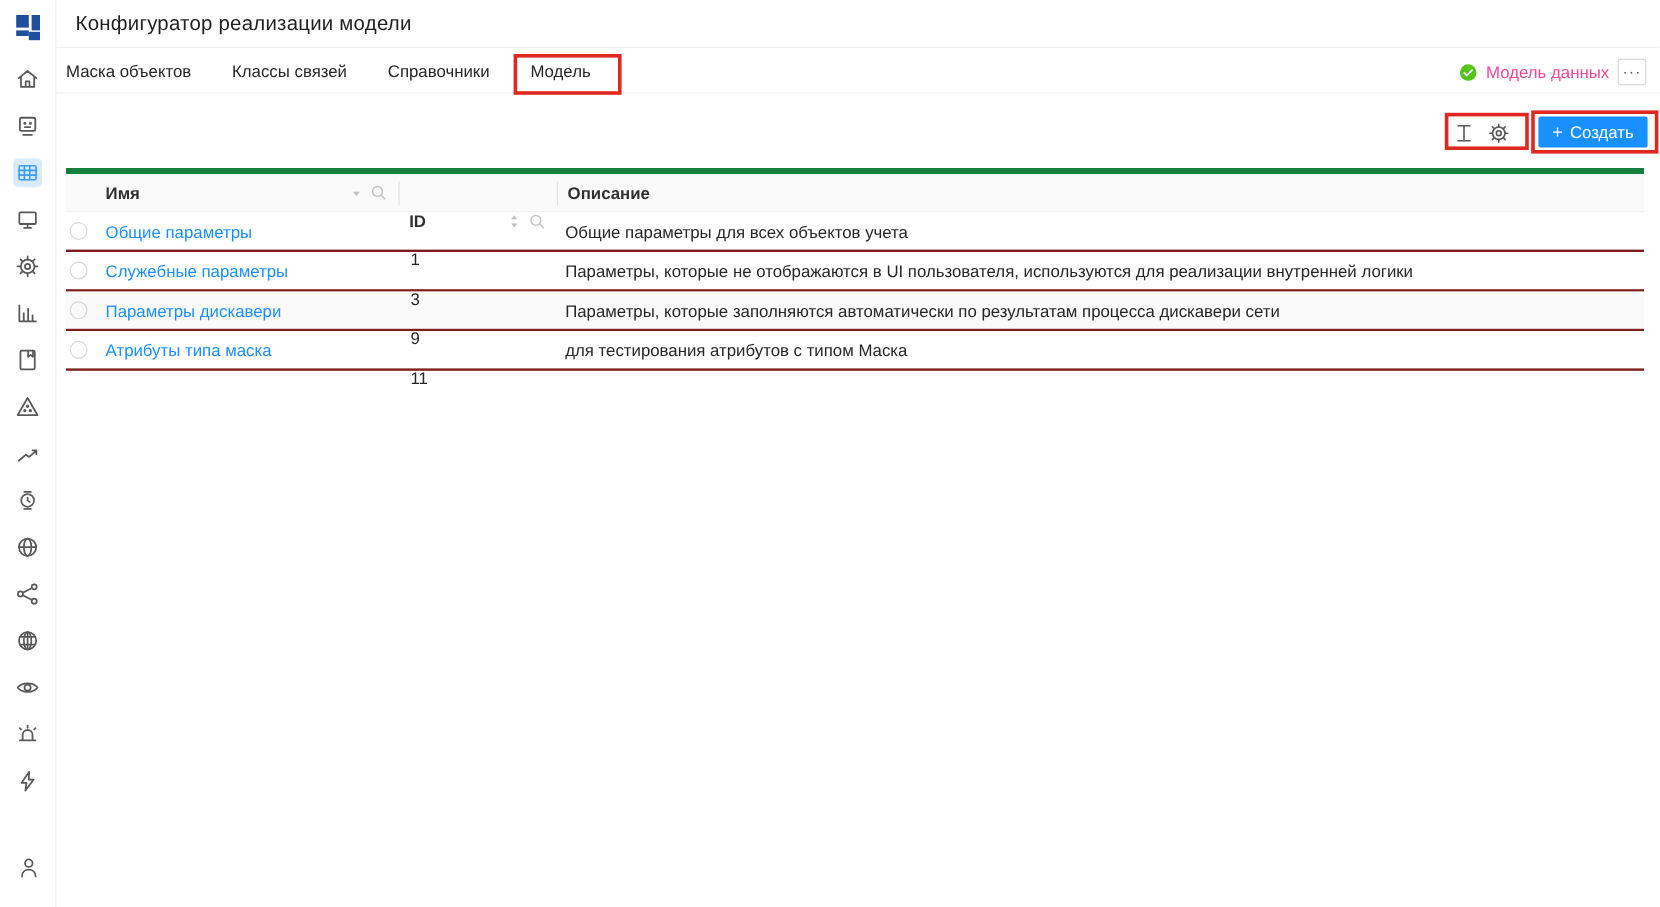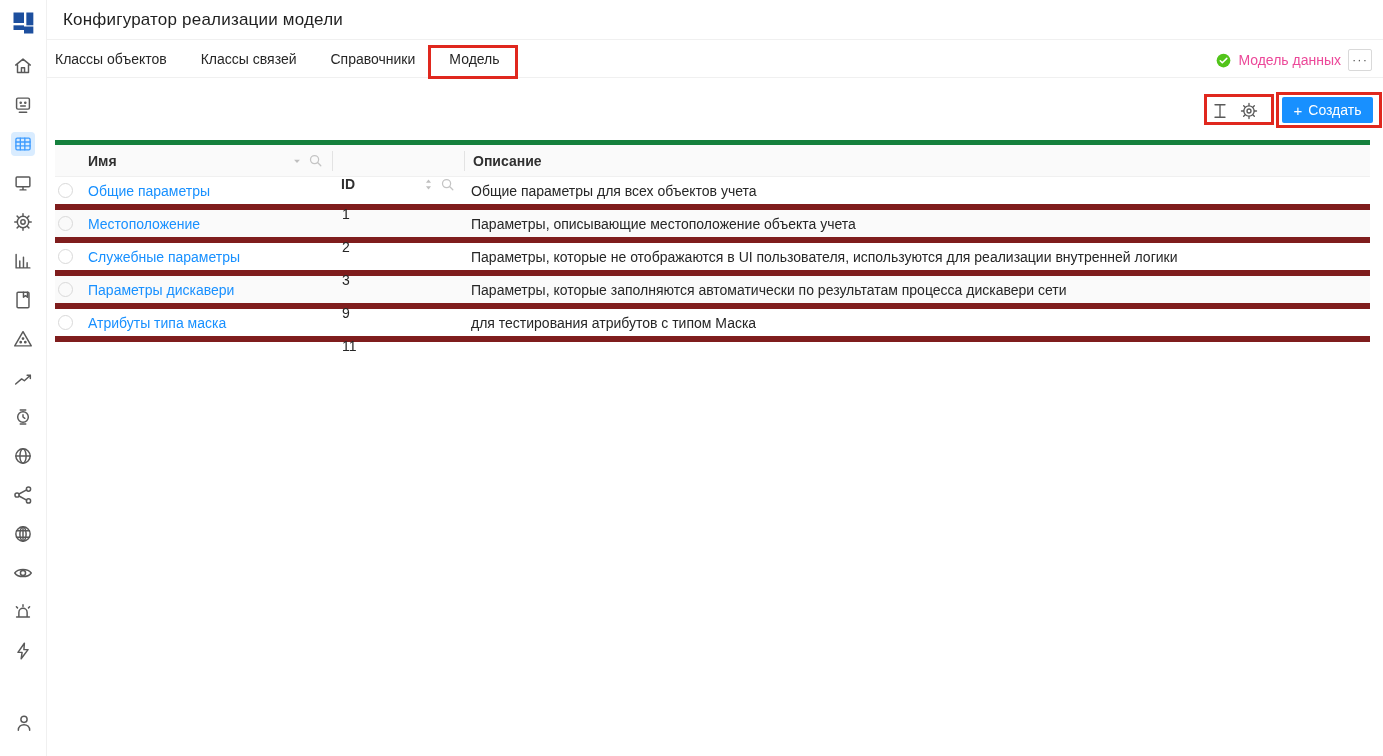--- a/index.html
+++ b/index.html
@@ -46,21 +46,21 @@
                 background:#1890ff; color:#fff; border:none; border-radius:2px; font-size:14px;
                 font-family:inherit; cursor:pointer; display:flex; align-items:center; justify-content:center; gap:6px; }
 
   
   .redbox { position:absolute; border:3px solid #e0281e; pointer-events:none; }
 
   
   .table { position:absolute; left:55px; top:140px; width:1315px; font-size:14px; }
   .thead { display:flex; align-items:center; height:37px; background:#fafafa;
            border-top:5px solid #15803d; border-bottom:1px solid #f0f0f0; font-weight:600; color:#303030; }
-  .trow { display:flex; align-items:center; height:33px; border-bottom:6px solid #7f1d1d; background:#fff; }
+  .trow { display:flex; align-items:center; height:33px; border-bottom:2px solid #7f1d1d; background:#fff; }
   .trow.alt { background:#fafafa; }
   .c-sel { width:33px; display:flex; align-items:center; justify-content:flex-start; padding-left:3px; }
   .c-name { width:244px; display:flex; align-items:center; }
   .c-id { width:131px; display:flex; align-items:center; padding-left:8px; position:relative;margin-top:47px; }
   .c-desc { flex:1; padding-left:8px; }
   .hdiv { width:1px; height:20px; background:#e3e3e3; }
   .h-icons { margin-left:auto; display:flex; align-items:center; gap:6px; padding-right:9px; }
   .h-ic svg { display:block; }
   .radio { width:15px; height:15px; border:1px solid #d9d9d9; border-radius:50%; background:transparent; cursor:pointer; }
   .link { color:#1890ff; cursor:pointer; text-decoration:none; }
@@ -185,21 +185,21 @@
         <path d="M5.8 20 c0-4 2.9-6.2 6.2-6.2 s6.2 2.2 6.2 6.2"></path>
       </svg>
   </div>
 </div>
 
 <div class="titlebar">
   <span class="page-title">Конфигуратор реализации модели</span>
 </div>
 
 <div class="tabbar">
-  <span class="tab">Классы объектов</span>
+  <span class="tab">Маска объектов</span>
   <span class="tab">Классы связей</span>
   <span class="tab">Справочники</span>
   <span class="tab">Модель</span>
 </div>
 
 <div class="status">
   <svg width="15" height="15" viewBox="0 0 24 24">
     <circle cx="12" cy="12" r="11" fill="#52c41a"></circle>
     <path d="M6.8 12.4 l3.3 3.3 L17.3 8.6" stroke="#fff" stroke-width="2.4" fill="none" stroke-linecap="round" stroke-linejoin="round"></path>
   </svg>
@@ -276,61 +276,49 @@
         <span class="radio"></span>
       </div>
     <div class="c-name">
         <a class="link">Общие параметры</a>
       </div>
     <div class="c-id" style="padding-left:10px;">
         <span>1</span>
       </div>
     <div class="c-desc"><span>Общие параметры для всех объектов учета</span></div>
   </div>
+  <div class="trow">
+    <div class="c-sel">
+        <span class="radio"></span>
+      </div>
+    <div class="c-name">
+        <a class="link">Служебные параметры</a>
+      </div>
+    <div class="c-id" style="padding-left:10px;">
+        <span>3</span>
+      </div>
+    <div class="c-desc"><span>Параметры, которые не отображаются в UI пользователя, используются для реализации внутренней логики</span></div>
+  </div>
   <div class="trow alt">
     <div class="c-sel">
         <span class="radio"></span>
       </div>
     <div class="c-name">
-        <a class="link">Местоположение</a>
+        <a class="link">Параметры дискавери</a>
       </div>
     <div class="c-id" style="padding-left:10px;">
-        <span>2</span>
-      </div>
-    <div class="c-desc"><span>Параметры, описывающие местоположение объекта учета</span></div>
+        <span>9</span>
+      </div>
+    <div class="c-desc"><span>Параметры, которые заполняются автоматически по результатам процесса дискавери сети</span></div>
   </div>
   <div class="trow">
     <div class="c-sel">
         <span class="radio"></span>
       </div>
     <div class="c-name">
-        <a class="link">Служебные параметры</a>
-      </div>
-    <div class="c-id" style="padding-left:10px;">
-        <span>3</span>
-      </div>
-    <div class="c-desc"><span>Параметры, которые не отображаются в UI пользователя, используются для реализации внутренней логики</span></div>
-  </div>
-  <div class="trow alt">
-    <div class="c-sel">
-        <span class="radio"></span>
-      </div>
-    <div class="c-name">
-        <a class="link">Параметры дискавери</a>
-      </div>
-    <div class="c-id" style="padding-left:10px;">
-        <span>9</span>
-      </div>
-    <div class="c-desc"><span>Параметры, которые заполняются автоматически по результатам процесса дискавери сети</span></div>
-  </div>
-  <div class="trow">
-    <div class="c-sel">
-        <span class="radio"></span>
-      </div>
-    <div class="c-name">
         <a class="link">Атрибуты типа маска</a>
       </div>
     <div class="c-id" style="padding-left:10px;">
         <span>11</span>
       </div>
     <div class="c-desc"><span>для тестирования атрибутов с типом Маска</span></div>
   </div>
 </div>
 
 </body></html>

